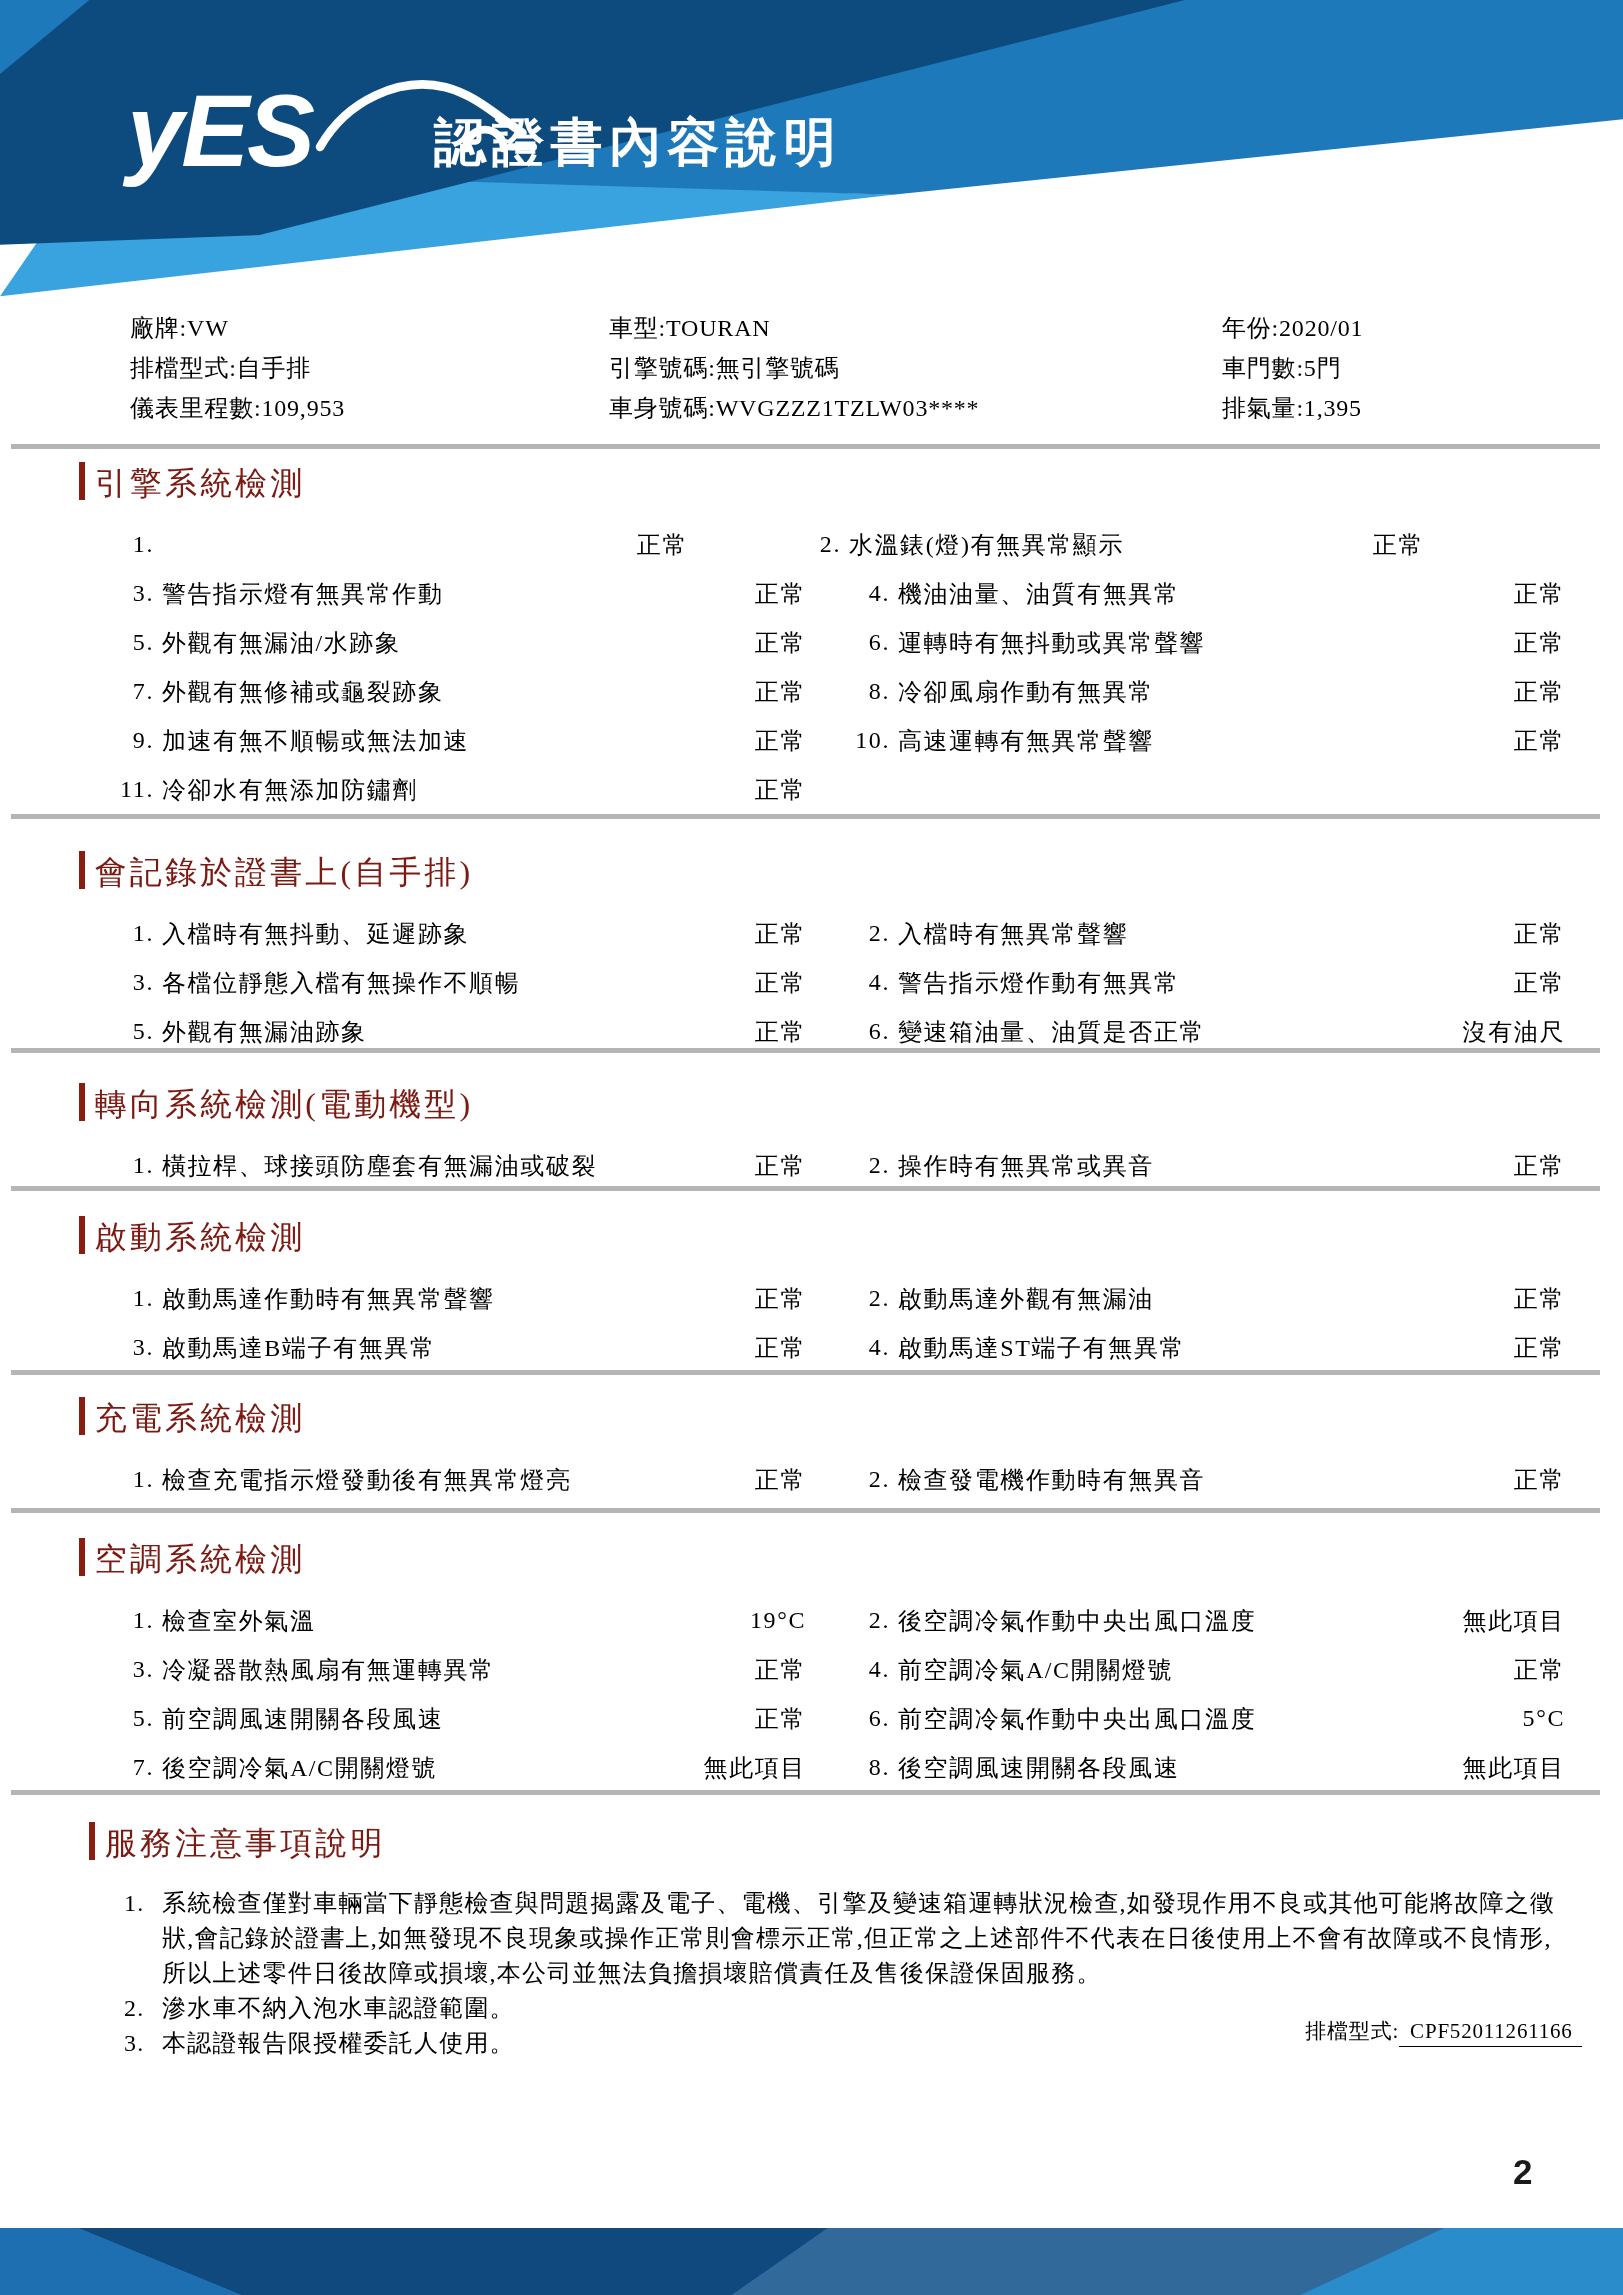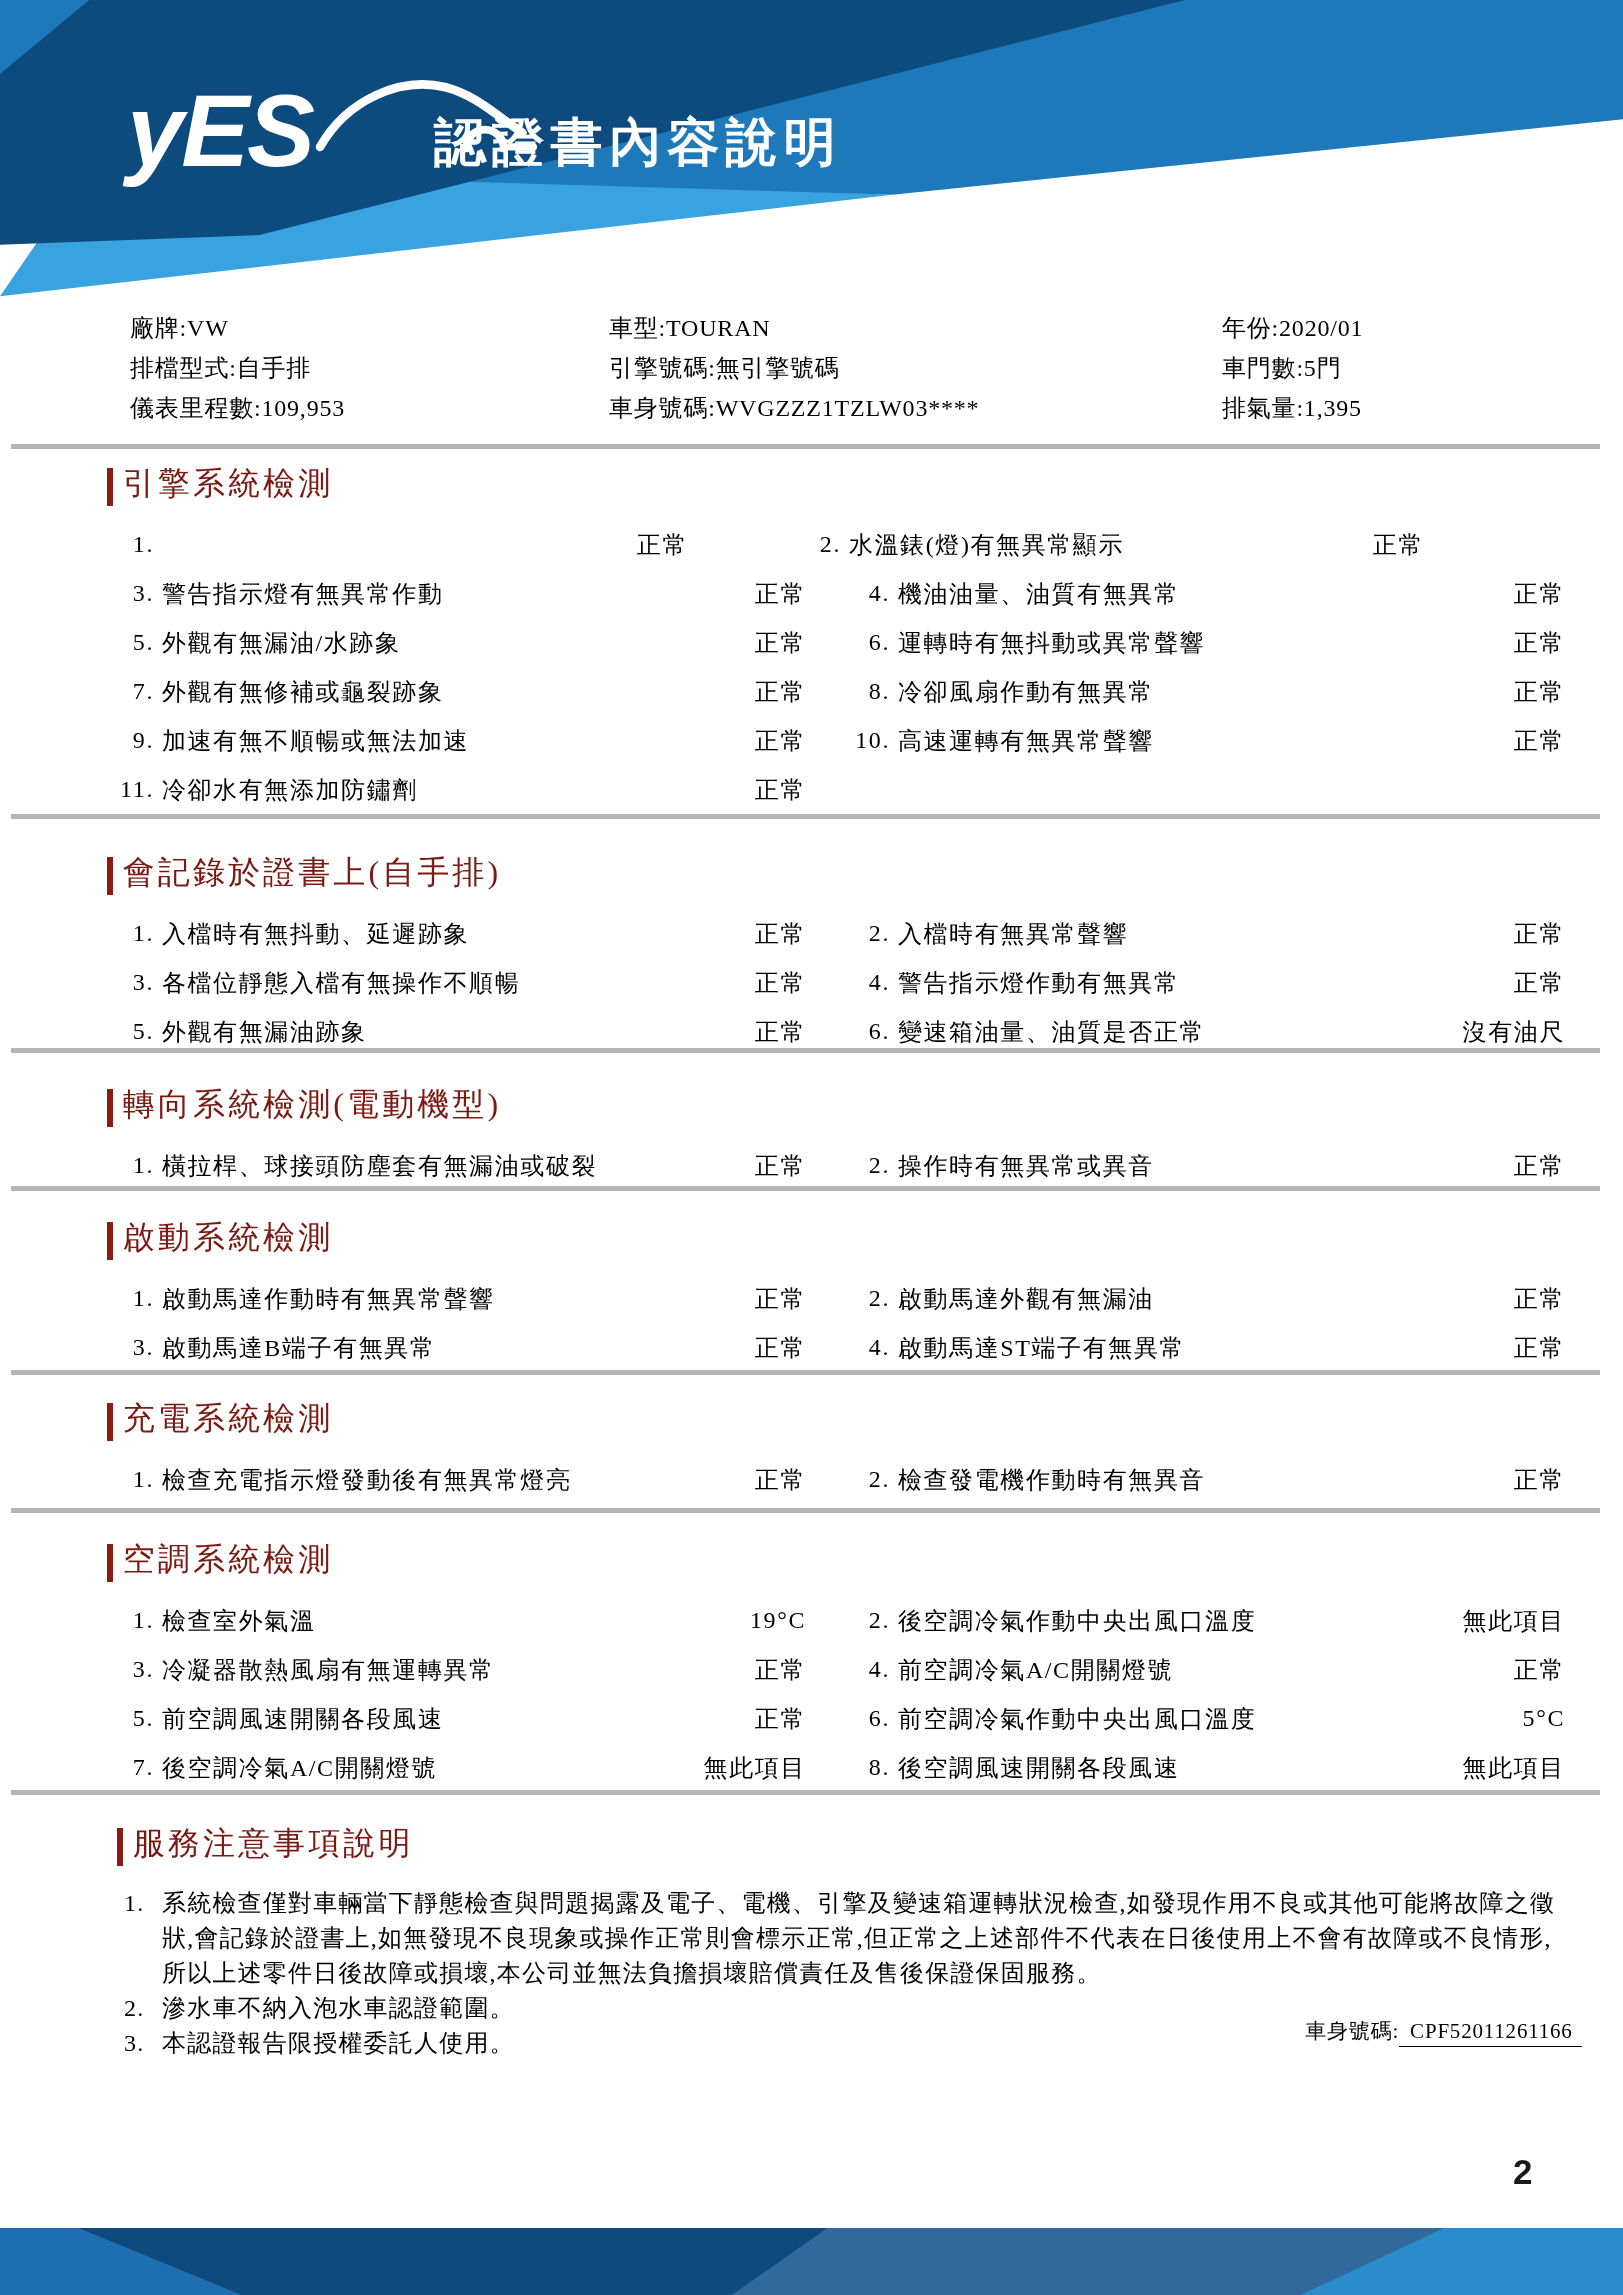--- a/index.html
+++ b/index.html
@@ -27,21 +27,21 @@
 
   
   .rule{position:absolute;left:11px;width:1589px;height:4.7px;background:#b5b5b5;}
   .r1{top:444px}.r2{top:814px}.r3{top:1048px}.r4{top:1186px}
   .r5{top:1370px}.r6{top:1508px}.r7{top:1790px}
 
   
   .check-section{position:absolute;left:0;width:1623px;}
   .sec-0{top:462px}.sec-1{top:851px}.sec-2{top:1083px}
   .sec-3{top:1216px}.sec-4{top:1397px}.sec-5{top:1538px}
-  .section-heading{display:flex;align-items:flex-end;margin-left:107px;}
+  .section-heading{display:flex;align-items:flex-start;margin-left:79px;}
   .heading-bar{width:5.5px;height:38px;background:#8a1d12;margin-right:10.2px;flex:none;}
   .heading-text{font-size:32px;color:#7b1a12;letter-spacing:3.1px;white-space:nowrap;}
   .check-rows{margin-top:14px;}
   .check-row{display:grid;grid-template-columns:75px 534px 118px 35px 49px 534px 141px;
              margin-left:79px;height:49px;align-items:center;font-size:24px;letter-spacing:1.6px;}
   .item-no{text-align:right;white-space:nowrap;}
   .item-text{padding-left:7.9px;white-space:nowrap;}
   .item-result{text-align:right;white-space:nowrap;}
 
   
@@ -322,21 +322,21 @@
         <span class="note-body"><span>滲水車不納入泡水車認證範圍。</span></span>
       </div>
       <div class="note-item">
         <span class="note-no">3.</span>
         <span class="note-body"><span>本認證報告限授權委託人使用。</span></span>
       </div>
     </div>
 </div>
 
 <div class="cert-line">
-  <span>車身號碼:</span><span class="cert-number">CPF52011261166</span>
+  <span>排檔型式:</span><span class="cert-number">CPF52011261166</span>
 </div>
 
 <div class="page-number">2</div>
 <div class="footer">
   <div class="fl fl-steel"></div>
   <div class="fl fl-navy"></div>
   <div class="fl fl-left"></div>
 </div>
 
 

